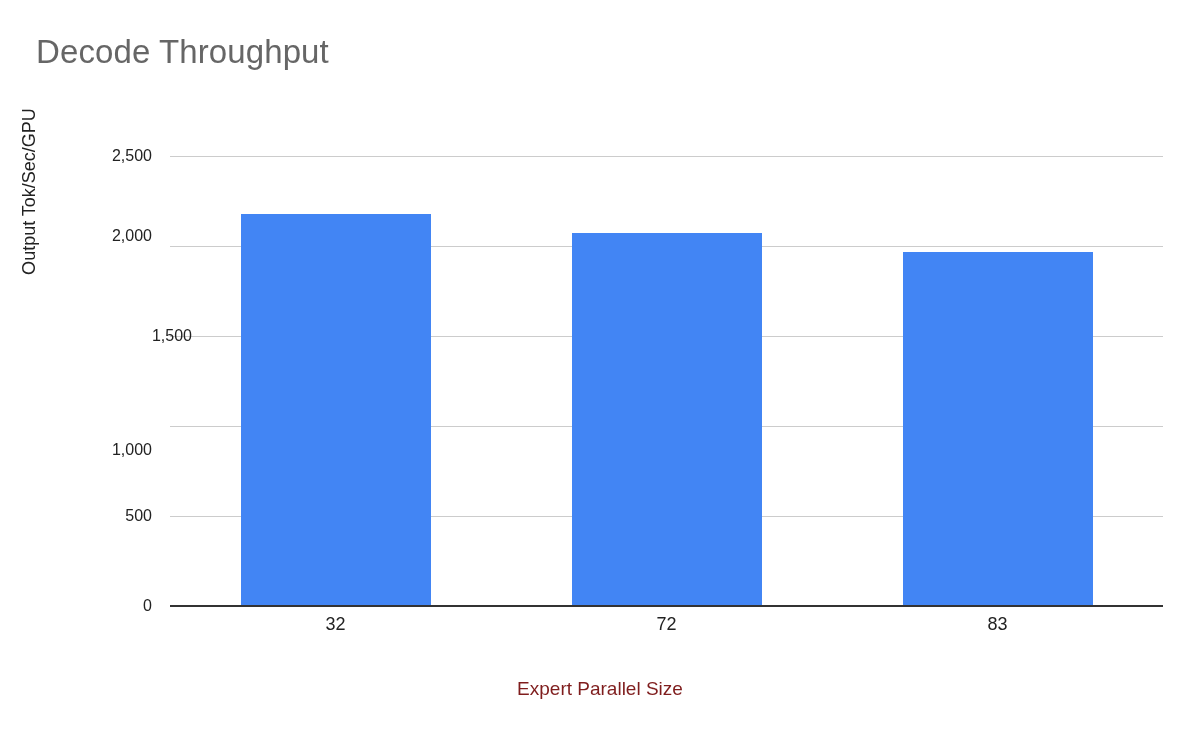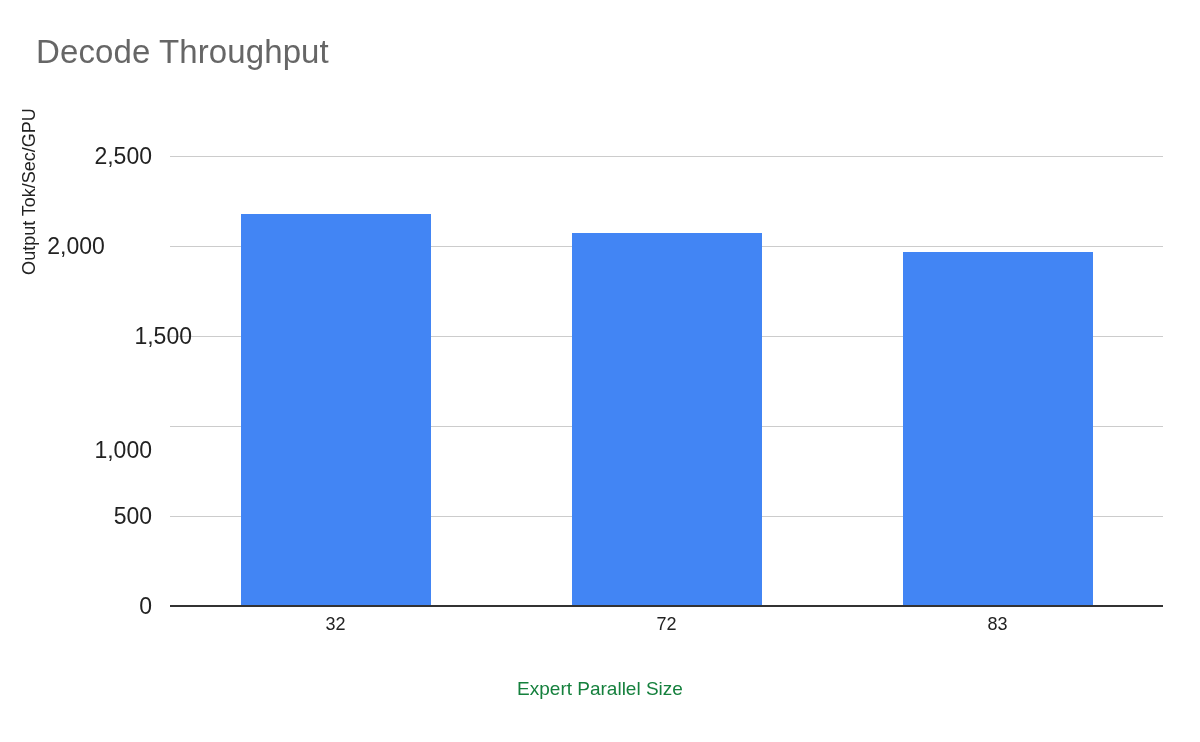--- a/index.html
+++ b/index.html
@@ -67,21 +67,21 @@
     width: 100%;
     height: 2px;
     background: #333333;
     bottom: -1px;
   }
   .ytick {
     position: absolute;
     left: 0;
     width: 152px;
     text-align: right;
-    font-size: 23px;
+    font-size: 16px;
     color: #222222;
     transform: translateY(-50%);
     white-space: nowrap;
   }
 
   
   .bars-layer {
     position: absolute;
     inset: 0;
   }
@@ -109,21 +109,21 @@
     transform: translateX(-50%);
     white-space: nowrap;
   }
   .x-axis-title {
     position: absolute;
     top: 678px;
     left: 0;
     width: 1200px;
     text-align: center;
     font-size: 19px;
-    color: #15803d;
+    color: #7f1d1d;
   }
   .y-axis-title {
     position: absolute;
     left: -121px;
     top: 181px;
     width: 300px;
     text-align: center;
     font-size: 18px;
     color: #222222;
     transform: rotate(-90deg);
@@ -157,21 +157,21 @@
         </div>
         <div class="bar-slot" style="left: 662px; width: 331px;">
           <div class="bar" title="96: 1965" style="height: 353.7px; background: rgb(66, 133, 244);"></div>
         </div>
       </div>
     <div class="axis-line-x"></div>
   </div>
 
   <div id="yticks-layer">
       <div class="ytick" style="top: 156px; left: 0px; width: 152px;">2,500</div>
-      <div class="ytick" style="top: 246px; left: 0px; width: 152px; text-align: center;">2,000</div>
+      <div class="ytick" style="top: 236px; left: 0px; width: 152px;">2,000</div>
       <div class="ytick" style="top: 336px; left: 0px; width: 152px; margin-left: 40px;">1,500</div>
       <div class="ytick" style="top: 426px; left: 0px; width: 152px; margin-top: 24px;">1,000</div>
       <div class="ytick" style="top: 516px; left: 0px; width: 152px;">500</div>
       <div class="ytick" style="top: 606px; left: 0px; width: 152px;">0</div>
     </div>
   <div id="xticks-layer">
       <div class="xtick" style="left: 335.5px;">32</div>
       <div class="xtick" style="left: 666.5px;">72</div>
       <div class="xtick" style="left: 997.5px;">83</div>
     </div>

